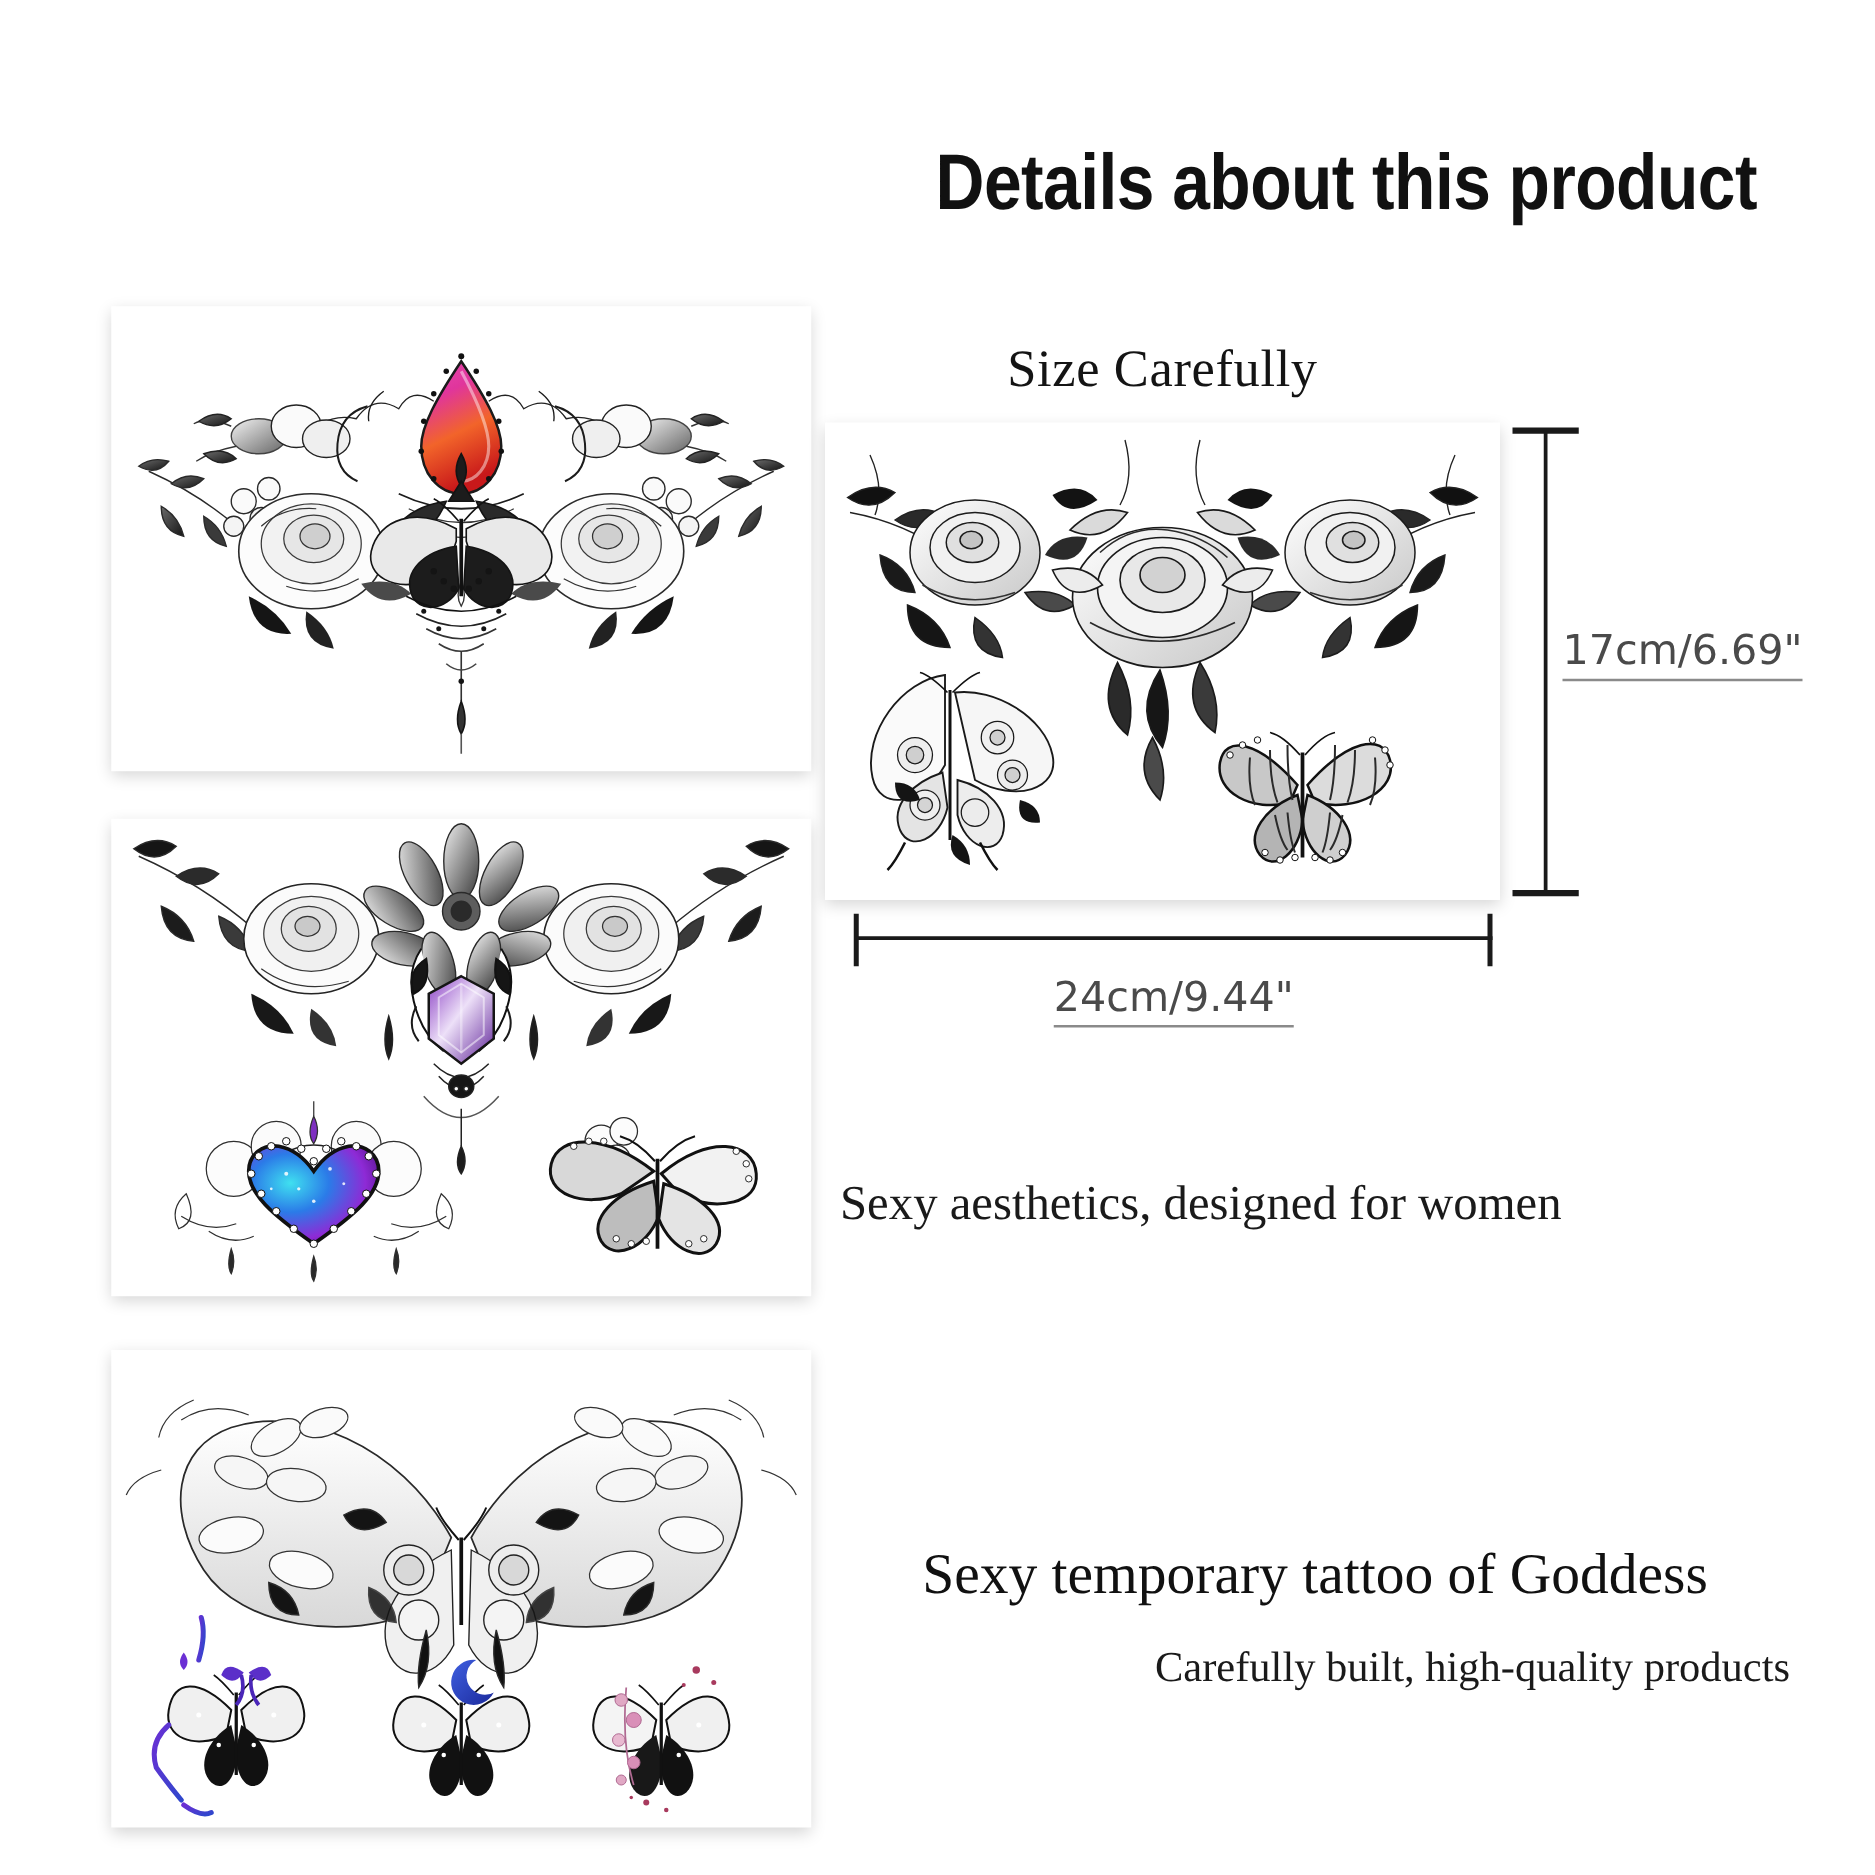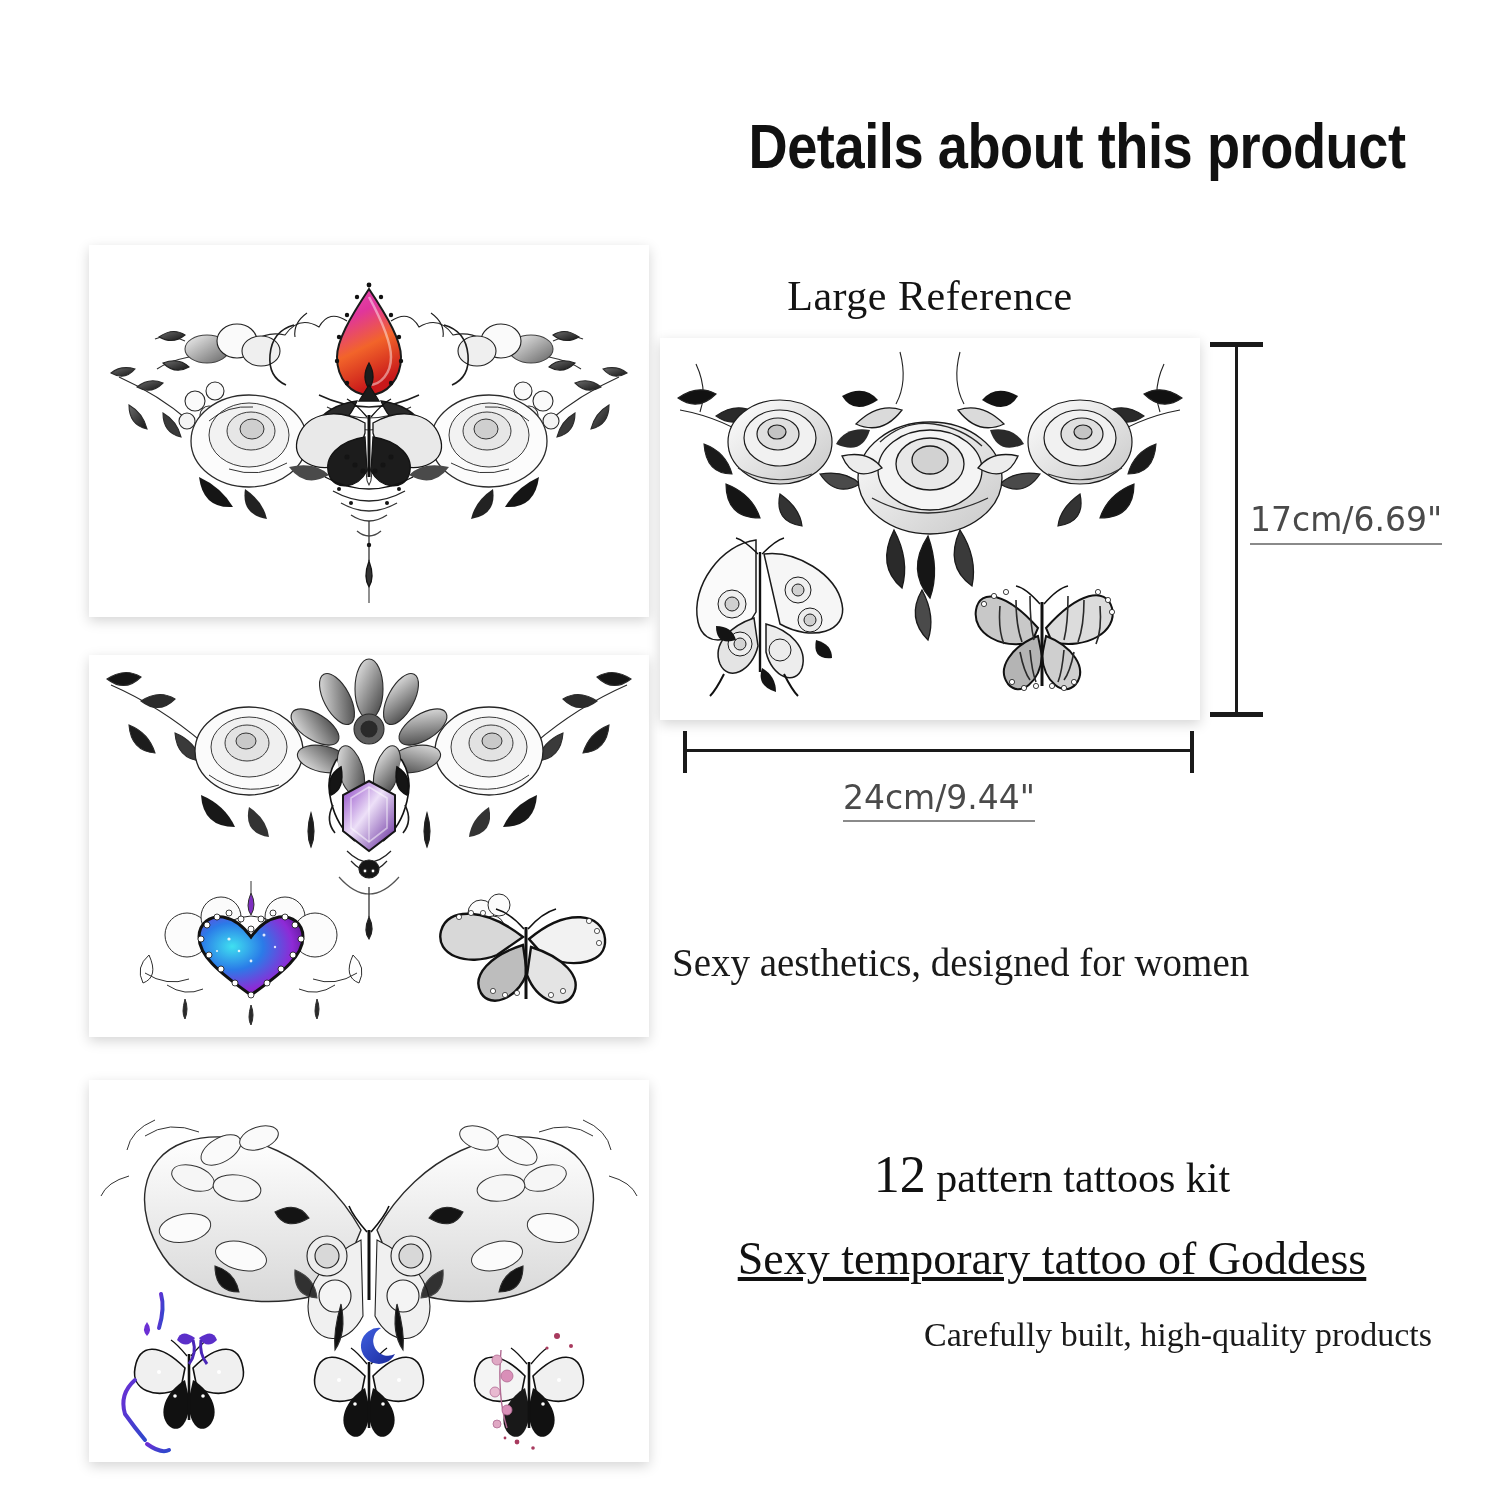--- a/index.html
+++ b/index.html
@@ -81,21 +81,21 @@
     position:absolute;left:640px;top:940px;width:760px;
     text-align:left;font-size:39px;color:#1a1a1a;
   }
   .copy-kit{
     position:absolute;left:640px;top:1145px;width:760px;
     text-align:center;color:#111111;font-size:42px;
   }
   .copy-kit .num{font-size:52px;}
   .copy-goddess{
     position:absolute;left:620px;top:1232px;width:800px;
-    text-align:center;font-size:46px;color:#111111;text-decoration:underline;
+    text-align:center;font-size:46px;color:#111111;
   }
   .copy-small{
     position:absolute;left:640px;top:1312px;width:760px;
     text-align:right;font-size:34px;color:#1a1a1a;line-height:1.35;
   }
 </style>
 </head>
 <body>
 
 <div class="page">
@@ -557,21 +557,21 @@
             <circle cx="482" cy="266" r="2"></circle>
             <circle cx="458" cy="268" r="1.6"></circle>
           <circle cx="428" cy="362" r="2.4"></circle>
             <circle cx="444" cy="368" r="1.8"></circle>
             <circle cx="416" cy="358" r="1.4"></circle>
         </g>
       </g>
     </svg>
   </div>
 
-  <div class="size-ref-label">Large Reference</div>
+  <div class="size-ref-label">Size Carefully</div>
 
   <div class="sheet" id="sheet-ref">
     <svg viewBox="0 0 540 382" xmlns="http://www.w3.org/2000/svg">
       <defs>
         <linearGradient id="pg1" x1="0" y1="0" x2="1" y2="1">
           <stop offset="0%" stop-color="#ffffff"></stop>
             <stop offset="100%" stop-color="#c8c8c8"></stop>
         </linearGradient>
         <linearGradient id="pg2" x1="0" y1="0" x2="1" y2="1">
           <stop offset="0%" stop-color="#6e6e6e"></stop>
@@ -705,24 +705,20 @@
   <div class="dim-v-cap-bot"></div>
   <div class="dim-v-text">17cm/6.69"</div>
 
   <div class="dim-h-cap-l"></div>
   <div class="dim-h-line"></div>
   <div class="dim-h-cap-r"></div>
   <div class="dim-h-text"><span>24cm/9.44"</span></div>
 
   <div class="copy-tagline">Sexy aesthetics, designed for women</div>
 
-  <div class="copy-kit">
-    <span class="num">12</span>
-    <span>pattern tattoos kit</span>
-  </div>
 
   <div class="copy-goddess">Sexy temporary tattoo of Goddess</div>
 
   <div class="copy-small">
     <div>Carefully built, high-quality products</div>
   </div>
 
 </div>
 
 </body></html>

